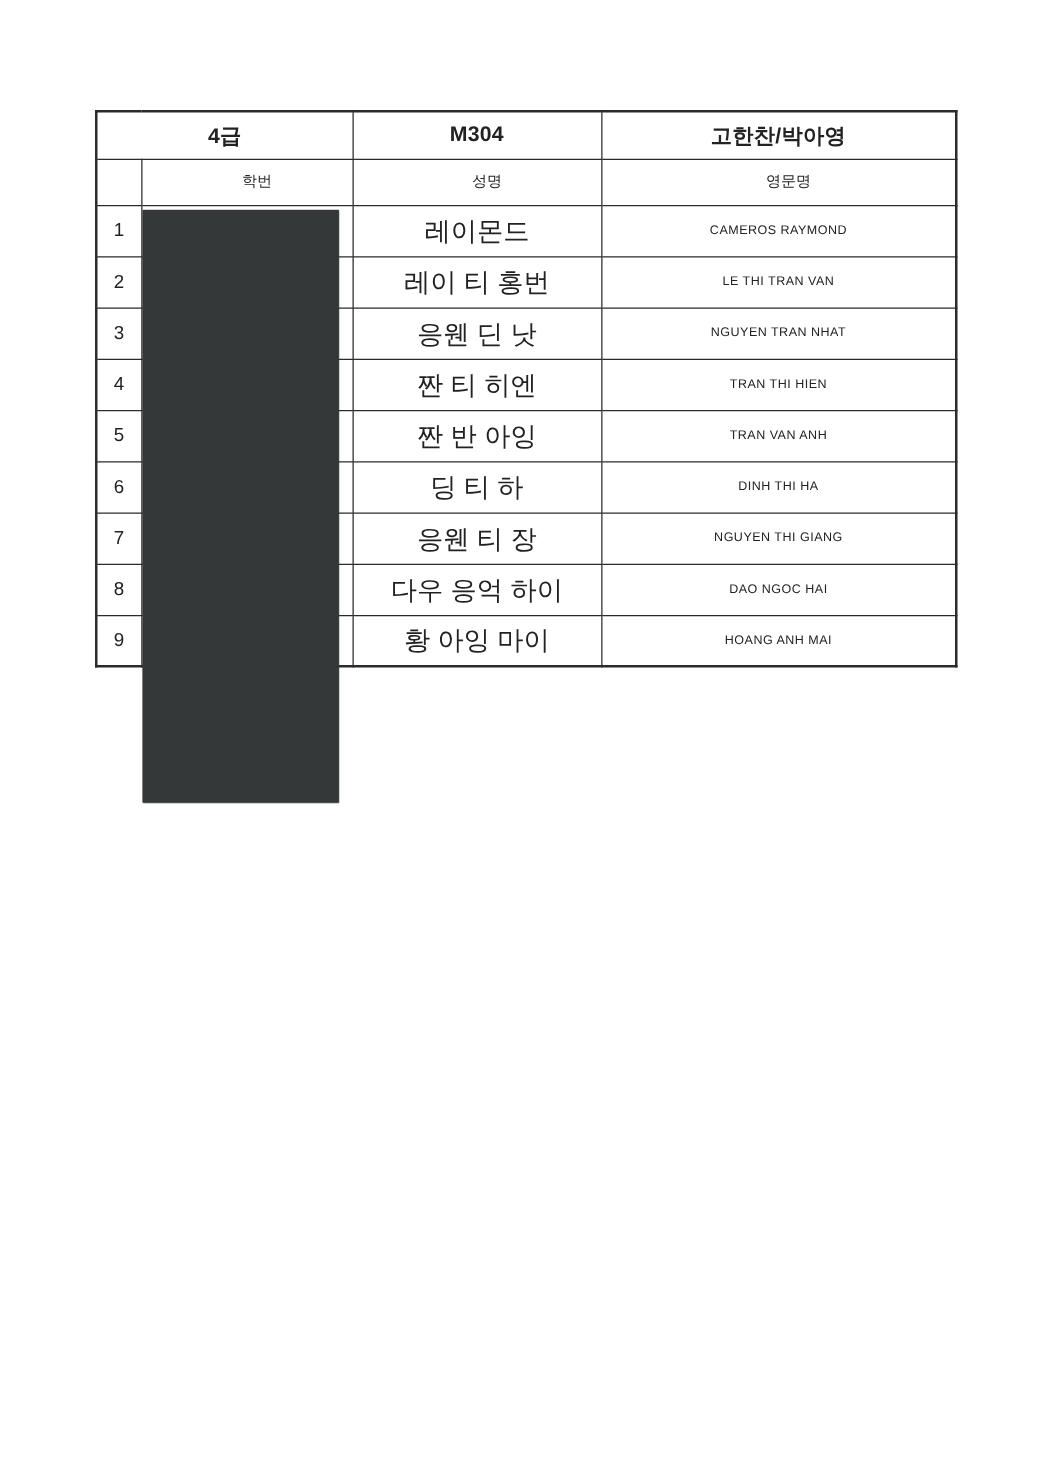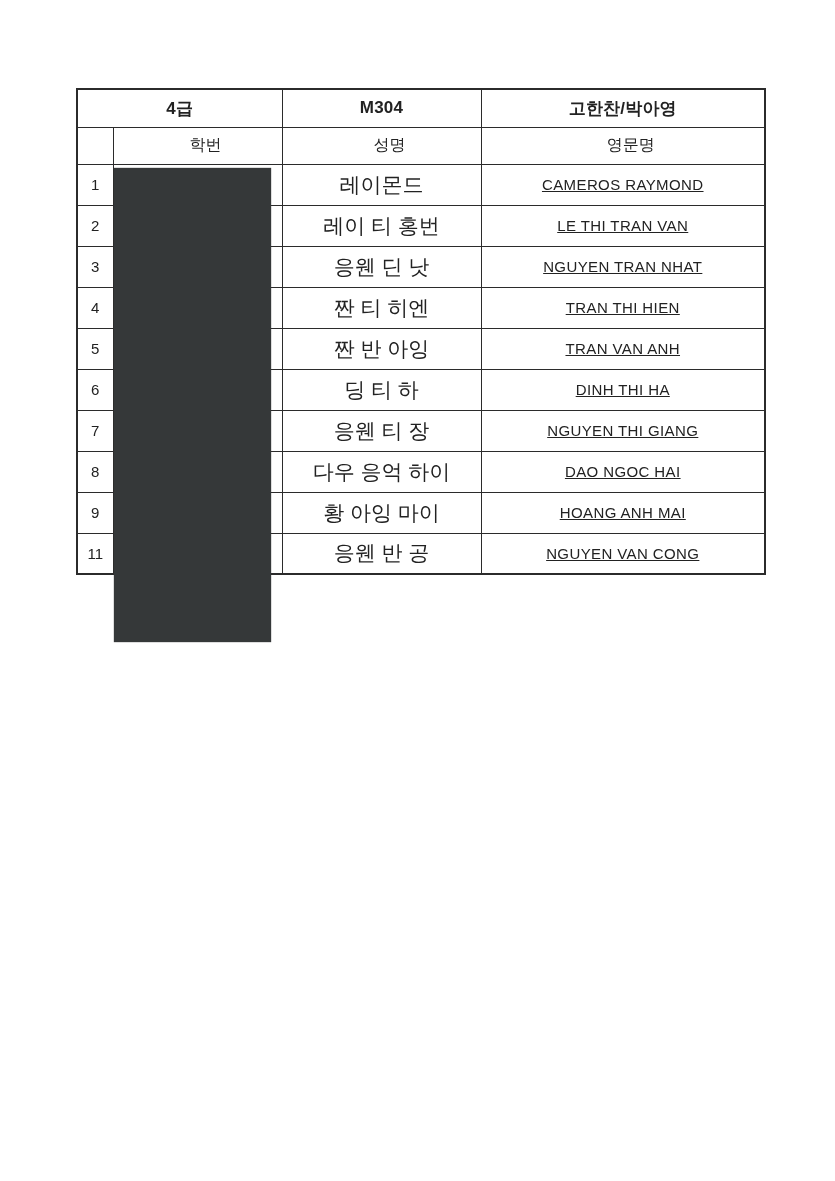--- a/index.html
+++ b/index.html
@@ -36,33 +36,32 @@
   col.c-kor { width: 199px; }
   col.c-eng { width: 284px; }
   tr.h1 td {
     height: 38px;
     font-weight: bold;
     font-size: 17px;
     letter-spacing: 0.2px;
   }
   tr.h2 td {
     height: 37px;
-    font-size: 16px;
+    font-size: 12px;
     padding-left: 16px;
   }
   tbody td { height: 41px; margin-left: 11px; }
   td.cell-no {
     font-size: 15px;
     color: #2d2d2d;
   }
   td.cell-kor { font-size: 21px; }
   td.cell-eng {
-    font-size: 15px;
+    font-size: 10px;
     letter-spacing: 0.4px;
-    text-decoration: underline;
   }
   .redaction {
     position: absolute;
     left: 38px;
     top: 80px;
     width: 157px;
     height: 474px;
     background: #353839;
     box-shadow: 0 0 1px #353839;
   }
@@ -140,23 +139,17 @@
     <td class="cell-id"></td>
     <td class="cell-kor">다우 응억 하이</td>
     <td class="cell-eng">DAO NGOC HAI</td>
   </tr>
           <tr>
     <td class="cell-no">9</td>
     <td class="cell-id"></td>
     <td class="cell-kor">황 아잉 마이</td>
     <td class="cell-eng">HOANG ANH MAI</td>
   </tr>
-          <tr>
-    <td class="cell-no">11</td>
-    <td class="cell-id"></td>
-    <td class="cell-kor">응웬 반 공</td>
-    <td class="cell-eng">NGUYEN VAN CONG</td>
-  </tr>
         </tbody>
     </table>
     <div class="redaction"></div>
   </div>
 </div>
 
 </body></html>

